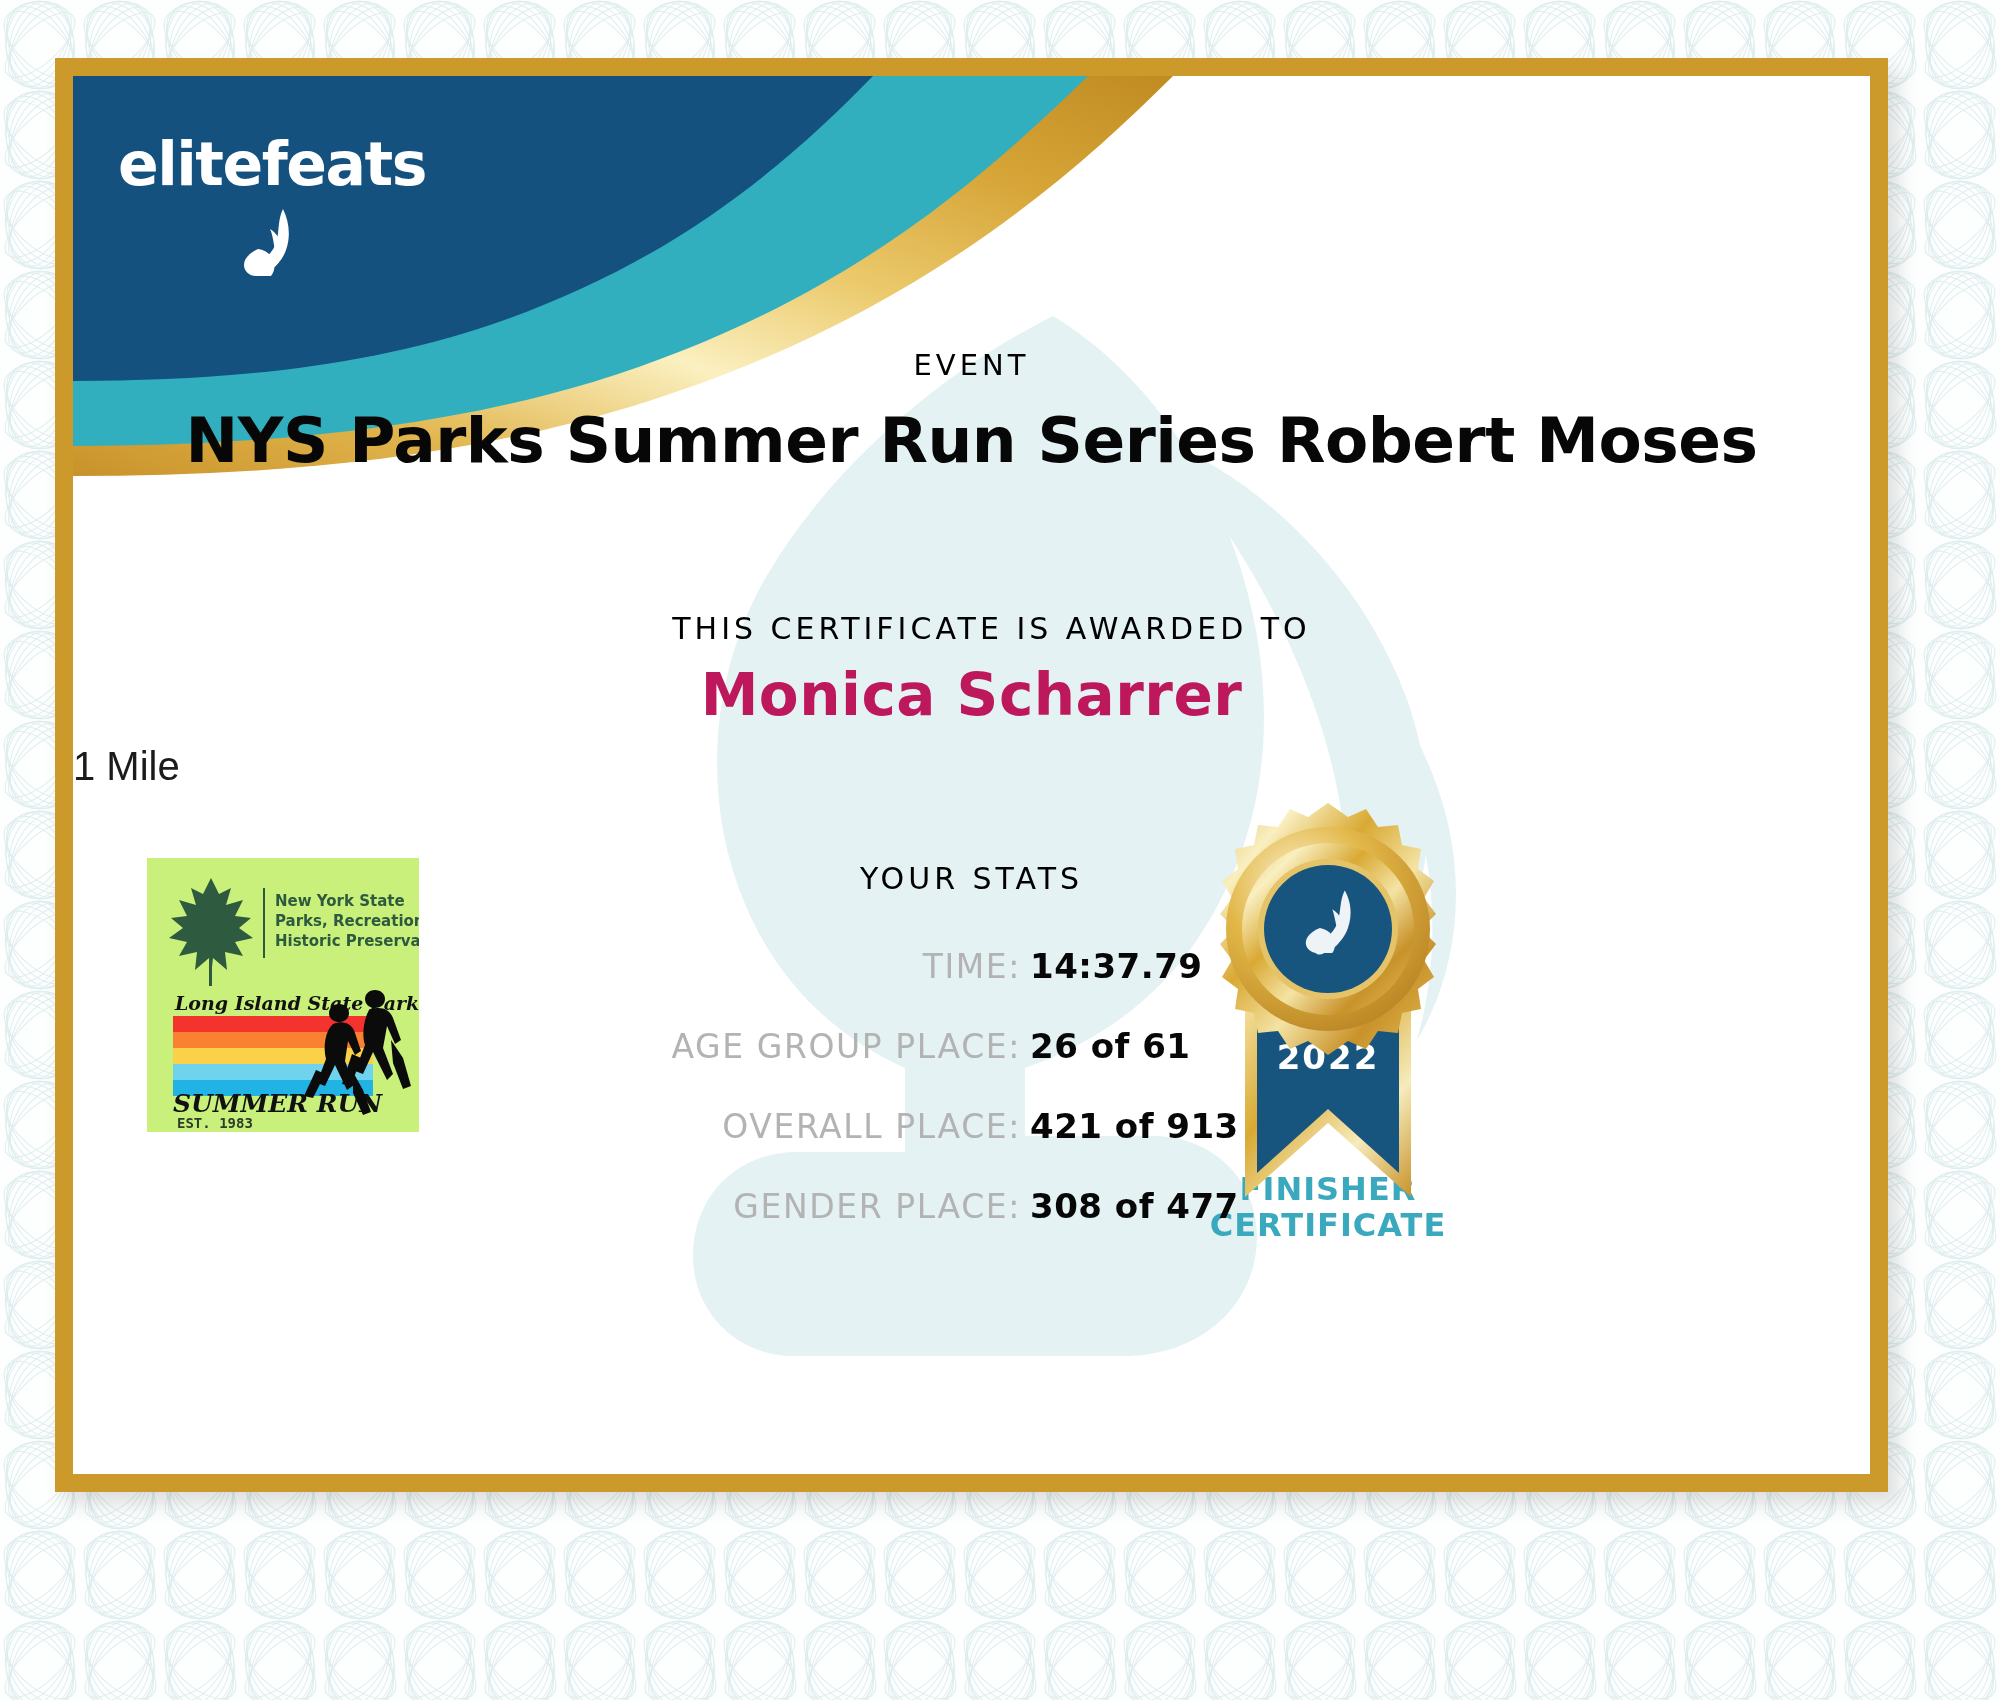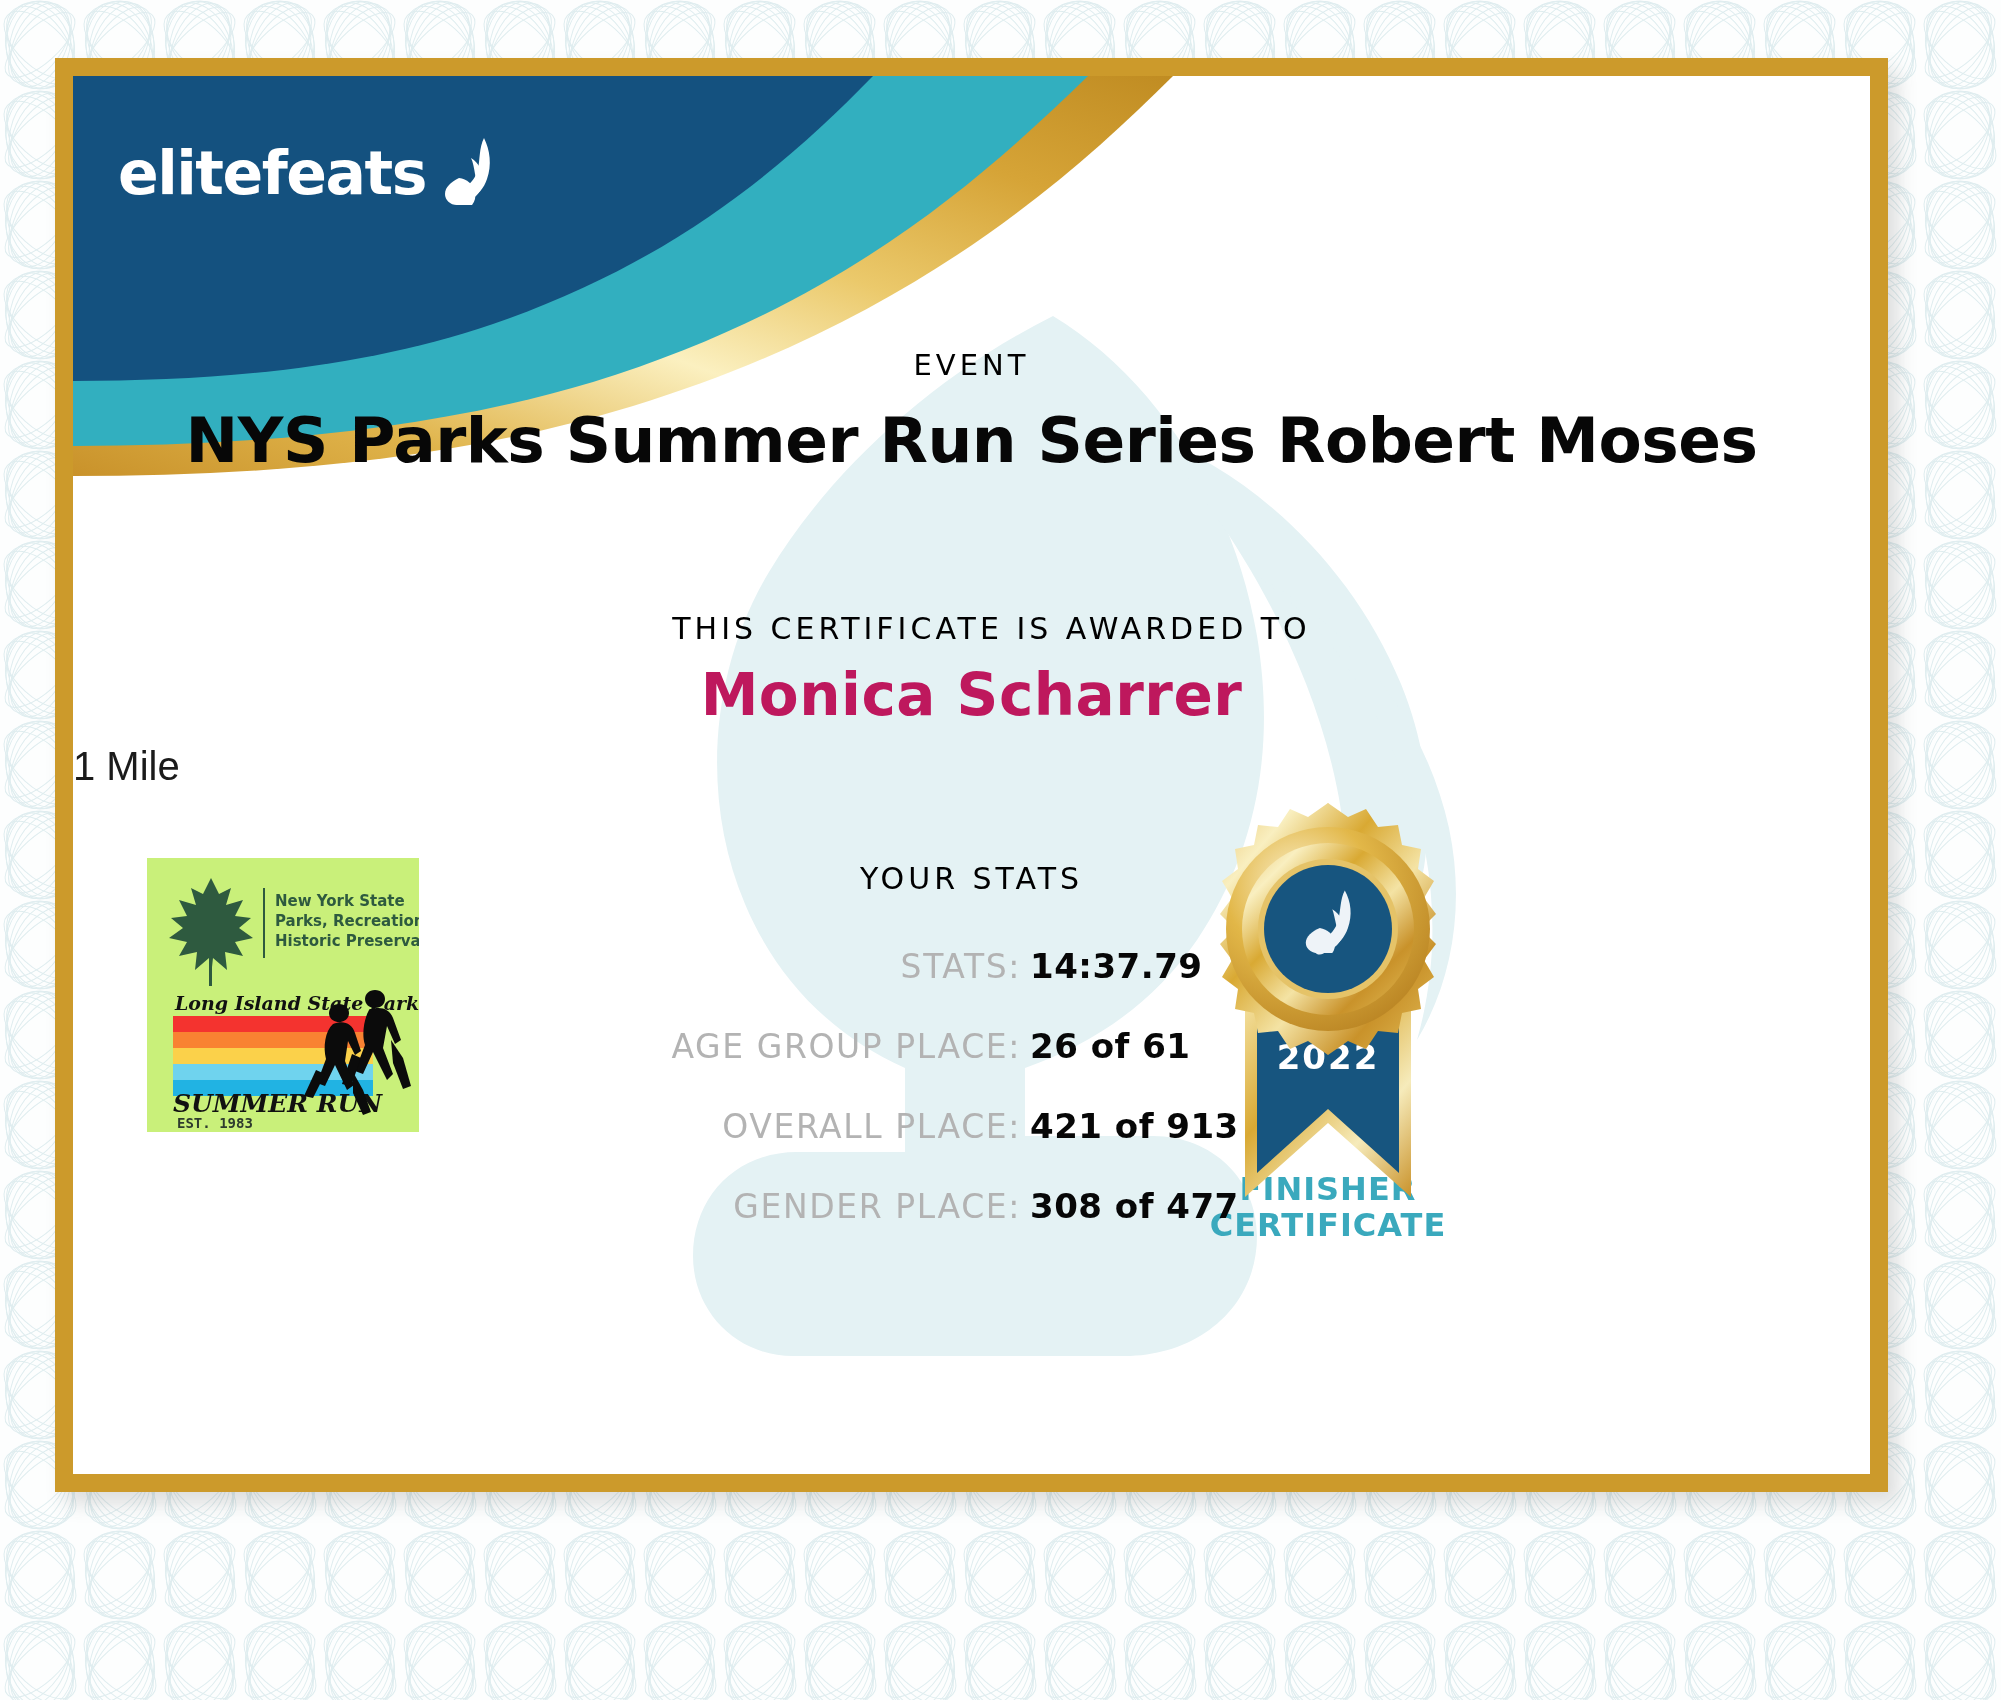--- a/index.html
+++ b/index.html
@@ -42,20 +42,21 @@
     position:absolute;left:480px;top:120px;
     width:1000px;height:1300px;
     opacity:1;
     pointer-events:none;
   }
   
   .logo{
     position:absolute;left:45px;top:58px;
     display:flex;align-items:center;gap:11px;
     z-index:5;
+    flex-direction:column;
   }
   .logo-text{
     font-family:"DejaVu Sans", sans-serif;
     font-size:60px;font-weight:600;color:#ffffff;
     letter-spacing:-1.5px;line-height:1;
   }
   
   .content{position:absolute;left:0;top:0;width:1797px;height:1398px;z-index:4;}
   .lbl{
     font-family:"DejaVu Sans", sans-serif;
@@ -214,21 +215,21 @@
         <div class="lbl awarded-label">THIS CERTIFICATE IS AWARDED TO</div>
 
         <div class="recipient">Monica Scharrer</div>
 
         <div class="distance">1 Mile</div>
 
         <div class="lbl stats-label">YOUR STATS</div>
 
         <div class="stats">
           <div class="stat-row">
-            <div class="stat-label">STATS:</div>
+            <div class="stat-label">TIME:</div>
             <div class="stat-value">14:37.79</div>
           </div>
           <div class="stat-row">
             <div class="stat-label">AGE GROUP PLACE:</div>
             <div class="stat-value">26 of 61</div>
           </div>
           <div class="stat-row">
             <div class="stat-label">OVERALL PLACE:</div>
             <div class="stat-value">421 of 913</div>
           </div>

